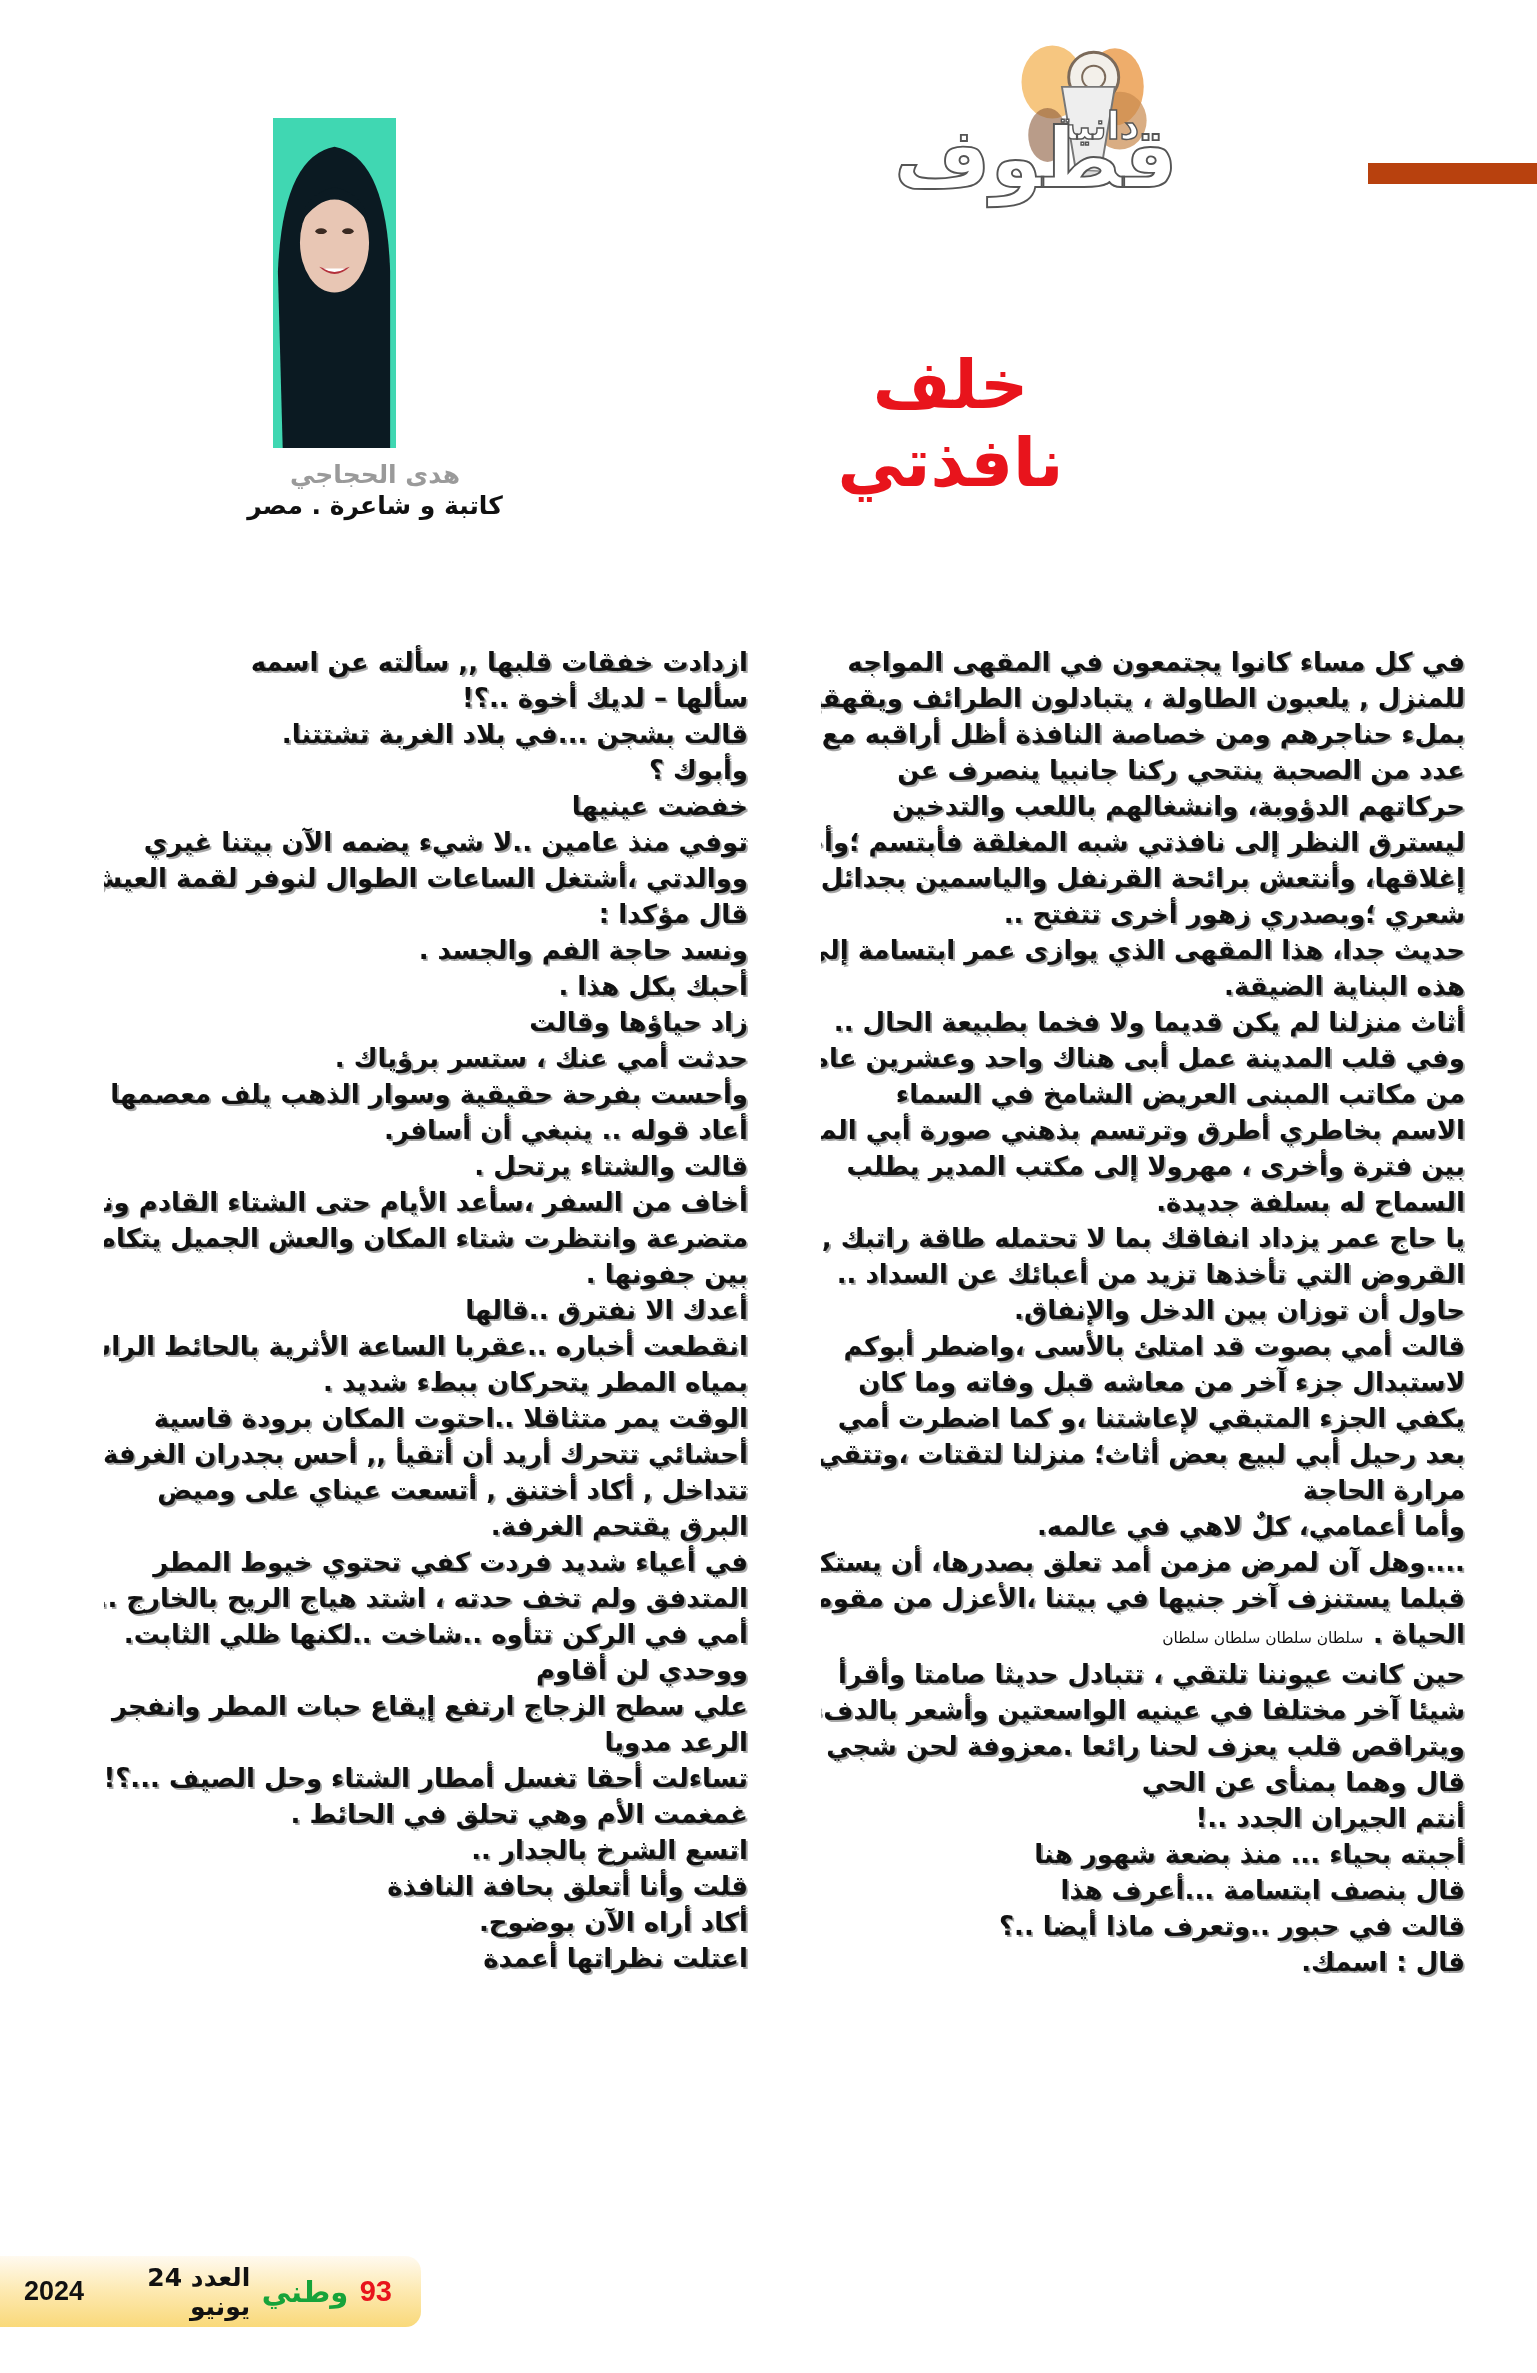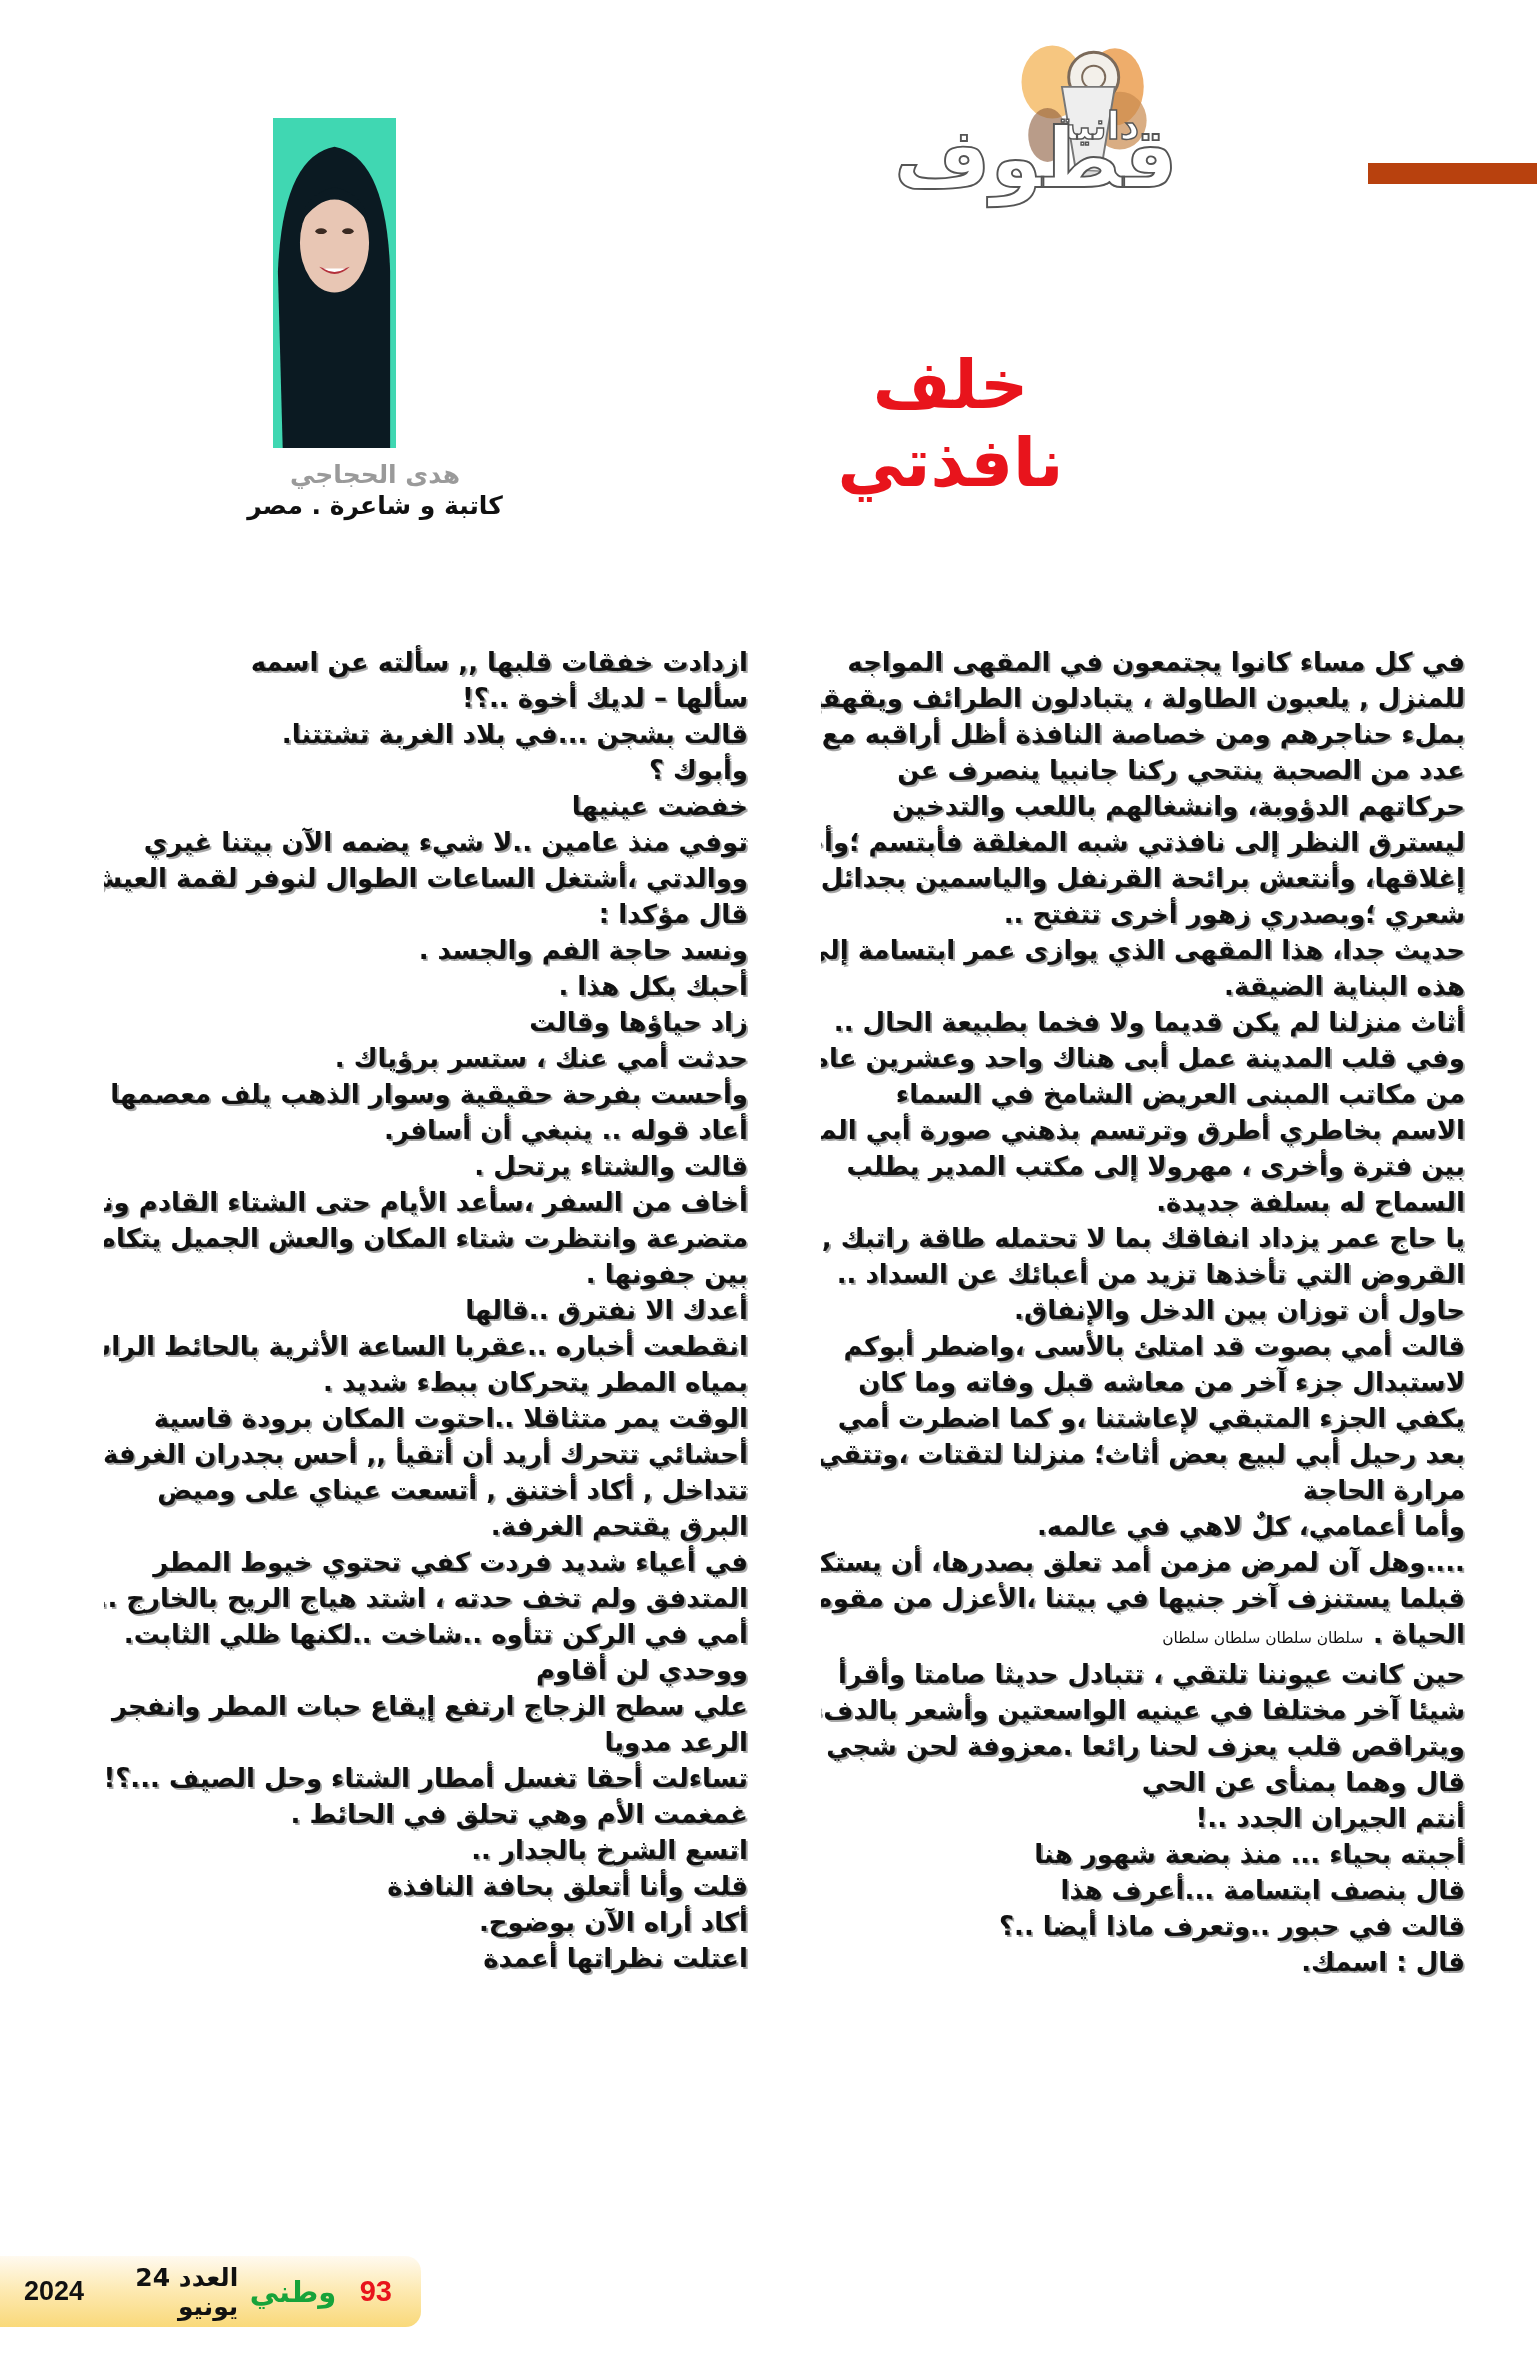--- a/index.html
+++ b/index.html
@@ -38,21 +38,21 @@
   .col-left { left: 104px; width: 644px; }
   .line { display: block; white-space: nowrap; overflow: hidden; }
   .line.small-inline .aside { font-size: 15.4px; font-weight: normal; text-shadow: none; margin-right: 9.6px; }
 
   
   .footer-badge { position: absolute; left: 0; top: 2256px; width: 421px; height: 71px;
                   border-radius: 0 15.4px 15.4px 0;
                   background: linear-gradient(180deg, #fffaf0 0%, #fde9b0 50%, #f9d97a 100%);
                   display: flex; align-items: center; justify-content: flex-end; padding-right: 29px;
                   box-sizing: border-box; direction: rtl; gap: 11.5px; }
-  .footer-page { color: #e8141c; font-size: 29px; font-weight: bold; font-family: "Liberation Sans", sans-serif; margin-left: 12px; }
+  .footer-page { color: #e8141c; font-size: 29px; font-weight: bold; font-family: "Liberation Sans", sans-serif; }
   .footer-mag { color: #17a33a; font-size: 29px; font-weight: bold; }
   .footer-issue { color: #111; font-size: 25px; font-weight: bold; }
   .footer-date { color: #111; font-size: 27px; font-weight: bold; font-family: "Liberation Sans", sans-serif; margin-left: 24px; }
 </style>
 </head>
 <body>
 
 <div class="section-header">
   <svg class="logo-art" viewBox="0 0 160 165">
     <ellipse cx="45" cy="55" rx="32" ry="38" fill="#f4b860" opacity="0.8"></ellipse>

